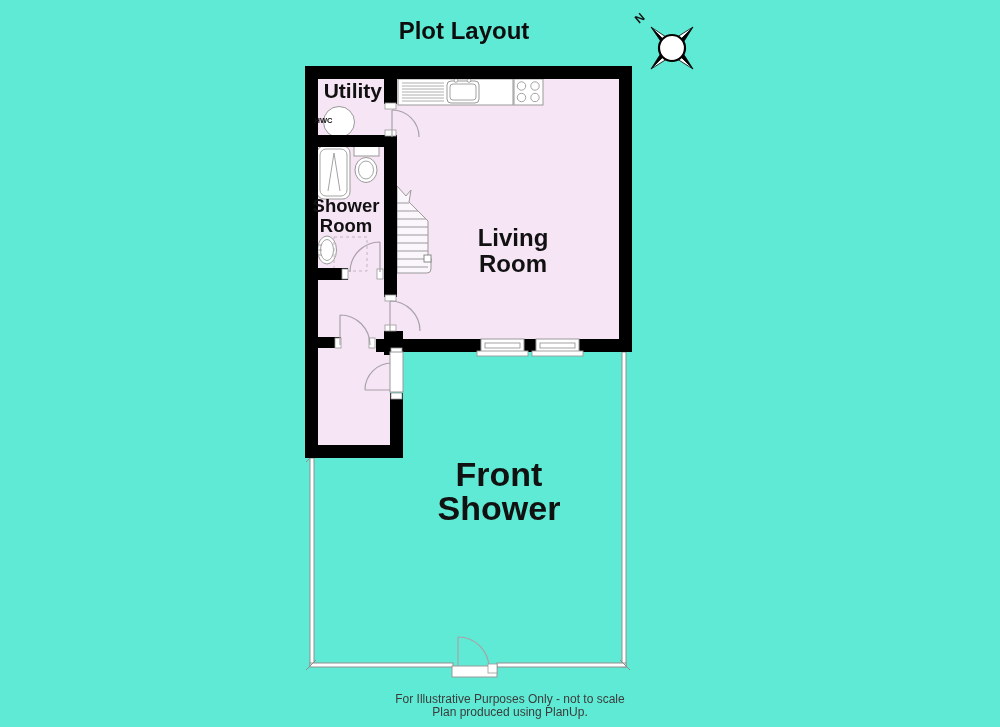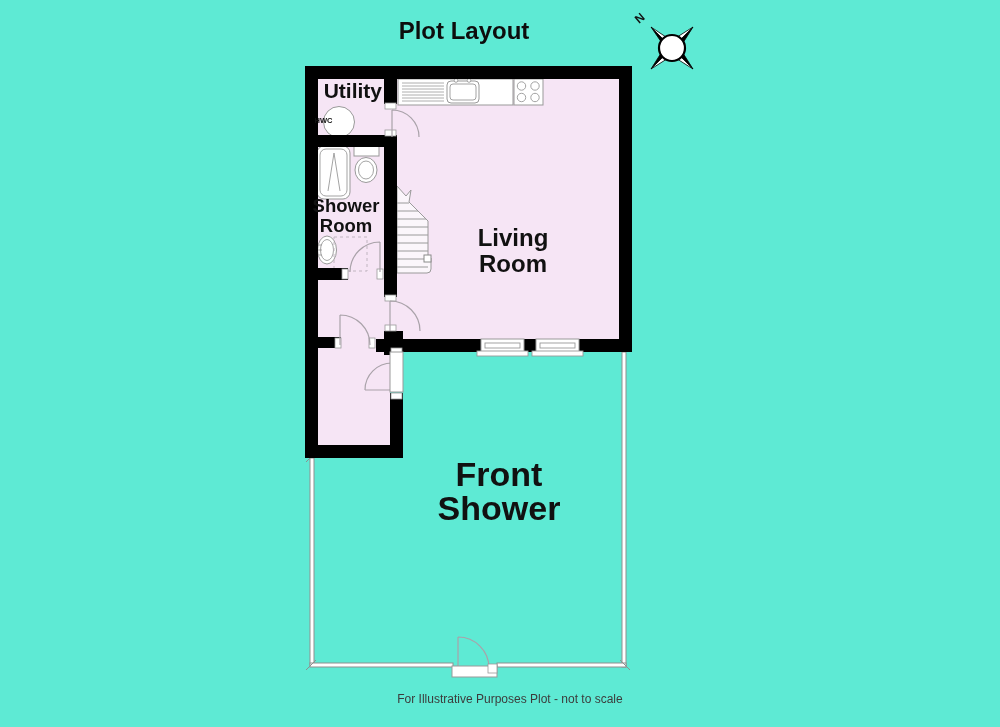--- a/index.html
+++ b/index.html
@@ -152,16 +152,17 @@
   </svg>
 
   <div class="label title">Plot Layout</div>
   <div class="label north-label">N</div>
   <div class="label utility-label">Utility</div>
   <div class="label hwc-label">HWC</div>
   <div class="label shower-label">Shower Room</div>
   <div class="label living-label">Living Room</div>
   <div class="label garden-label">Front Shower</div>
   <div class="label footer">
-    <div>For Illustrative Purposes Plot - not to scale</div>
+    <div>For Illustrative Purposes Only - not to scale</div>
+    <div>Plan produced using PlanUp.</div>
   </div>
 
 </div>
 
 </body></html>

